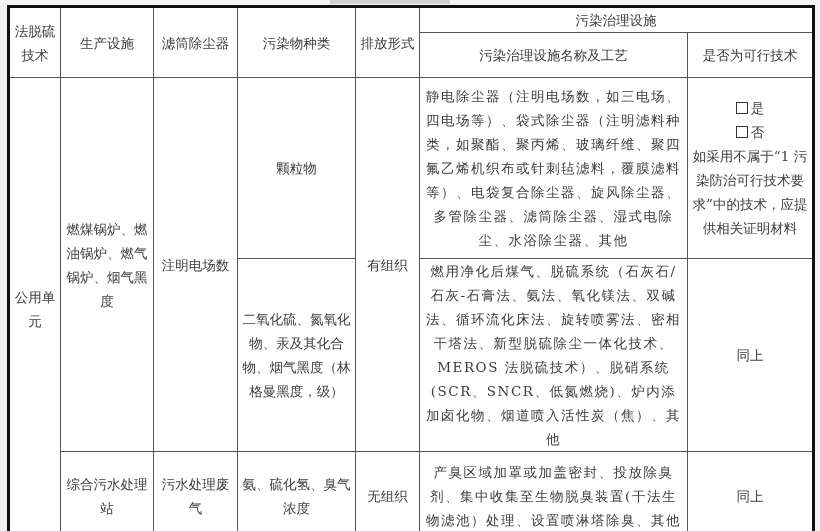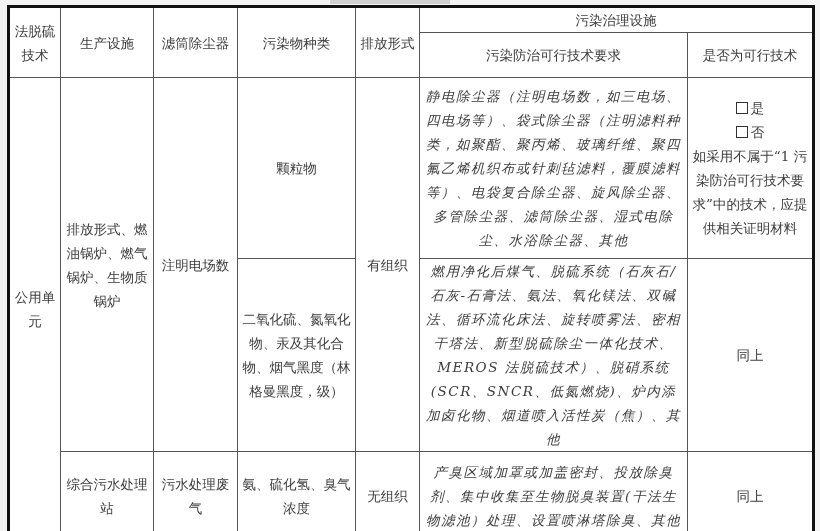--- a/index.html
+++ b/index.html
@@ -5,21 +5,21 @@
   html, body { margin: 0; padding: 0; background: #f4f4f4; }
   body { width: 820px; height: 531px; position: relative; overflow: hidden;
          font-family: "DejaVu Serif", "Liberation Serif", serif; color: #3a3a3a; }
   .frame { position: absolute; left: 0; top: 0; width: 820px; height: 531px; background: #f3f3f3; }
   .top-strip { position: absolute; left: 330px; top: 0; width: 120px; height: 4px; background: #cfcfcf; }
   table.t { position: absolute; left: 7px; top: 5px; width: 805px; height: 520px;
             border-collapse: collapse; background: #fff; border: 3px solid #111; table-layout: fixed; }
   table.t td { border: 1.5px solid #555; padding: 0 4px; text-align: center; vertical-align: middle;
                font-size: 13.5px; line-height: 24px; color: #3c3c3c; }
   .hdr td { color: #444; }
-  td.left { text-align: left; padding: 0 6px; font-style: italic; }
+  td.left { text-align: left; padding: 0 6px; }
   td.wrapped { font-size: 13.5px; line-height: 23px; letter-spacing: 1.5px; }
   .box { display: inline-block; width: 10px; height: 10px; border: 1.2px solid #333; margin-right: 3px; vertical-align: -1px; }
   .feas { font-size: 12.5px; line-height: 22px; }
 </style>
 </head>
 <body>
 
 <div class="frame"></div>
 <div class="top-strip"></div>
 
@@ -36,27 +36,27 @@
   <tbody>
       <tr class="hdr" style="height:25px">
     <td rowspan="2">法脱硫技术</td>
     <td rowspan="2">生产设施</td>
     <td rowspan="2">滤筒除尘器</td>
     <td rowspan="2">污染物种类</td>
     <td rowspan="2">排放形式</td>
     <td colspan="2">污染治理设施</td>
   </tr>
   <tr class="hdr" style="height:45px">
-    <td>污染防治可行技术要求</td>
+    <td>污染治理设施名称及工艺</td>
     <td>是否为可行技术</td>
   </tr>
 
   <tr style="height:181px">
     <td rowspan="3">公用单元</td>
-    <td rowspan="2">排放形式、燃油锅炉、燃气锅炉、生物质锅炉</td>
+    <td rowspan="2">燃煤锅炉、燃油锅炉、燃气锅炉、烟气黑度</td>
     <td rowspan="2">注明电场数</td>
     <td>颗粒物</td>
     <td rowspan="2">有组织</td>
     <td class="left wrapped">静电除尘器（注明电场数，如三电场、四电场等）、袋式除尘器（注明滤料种类，如聚酯、聚丙烯、玻璃纤维、聚四氟乙烯机织布或针刺毡滤料，覆膜滤料等）、电袋复合除尘器、旋风除尘器、多管除尘器、滤筒除尘器、湿式电除尘、水浴除尘器、其他</td>
     <td class="feas">
       <div><span class="box"></span><span>是</span></div>
       <div><span class="box"></span><span>否</span></div>
       <div>如采用不属于“1 污染防治可行技术要求”中的技术，应提供相关证明材料</div>
     </td>
   </tr>

